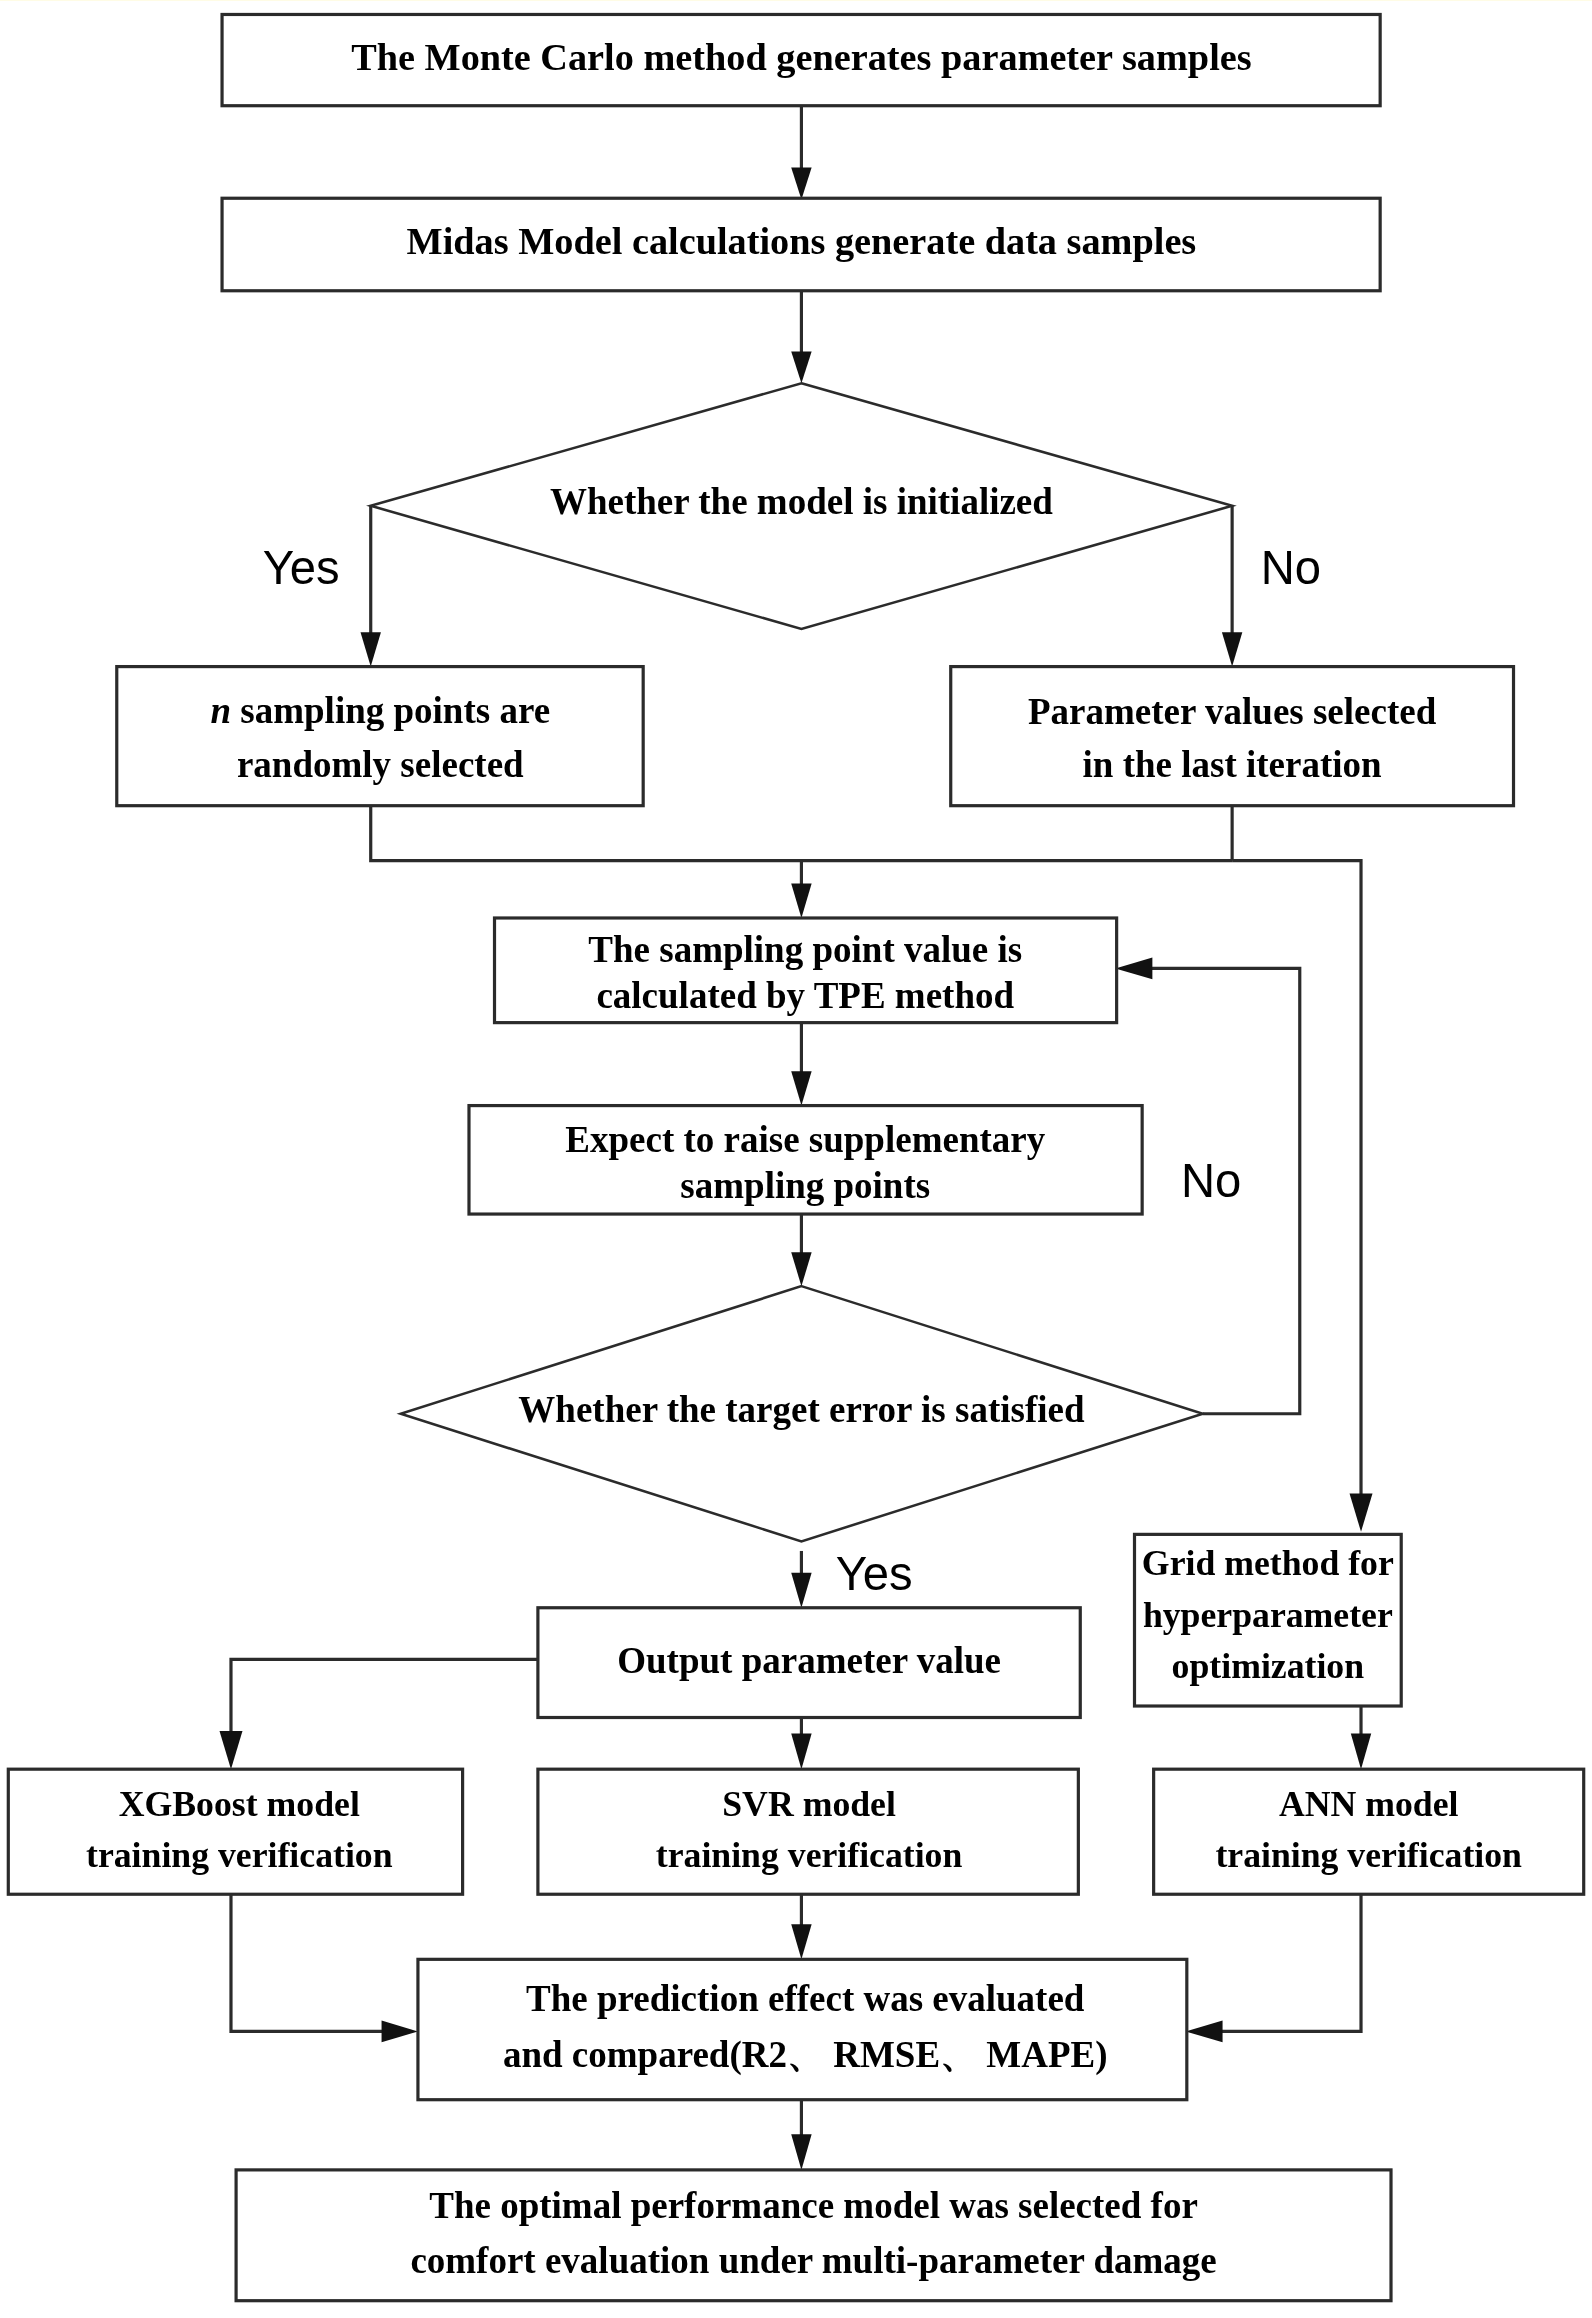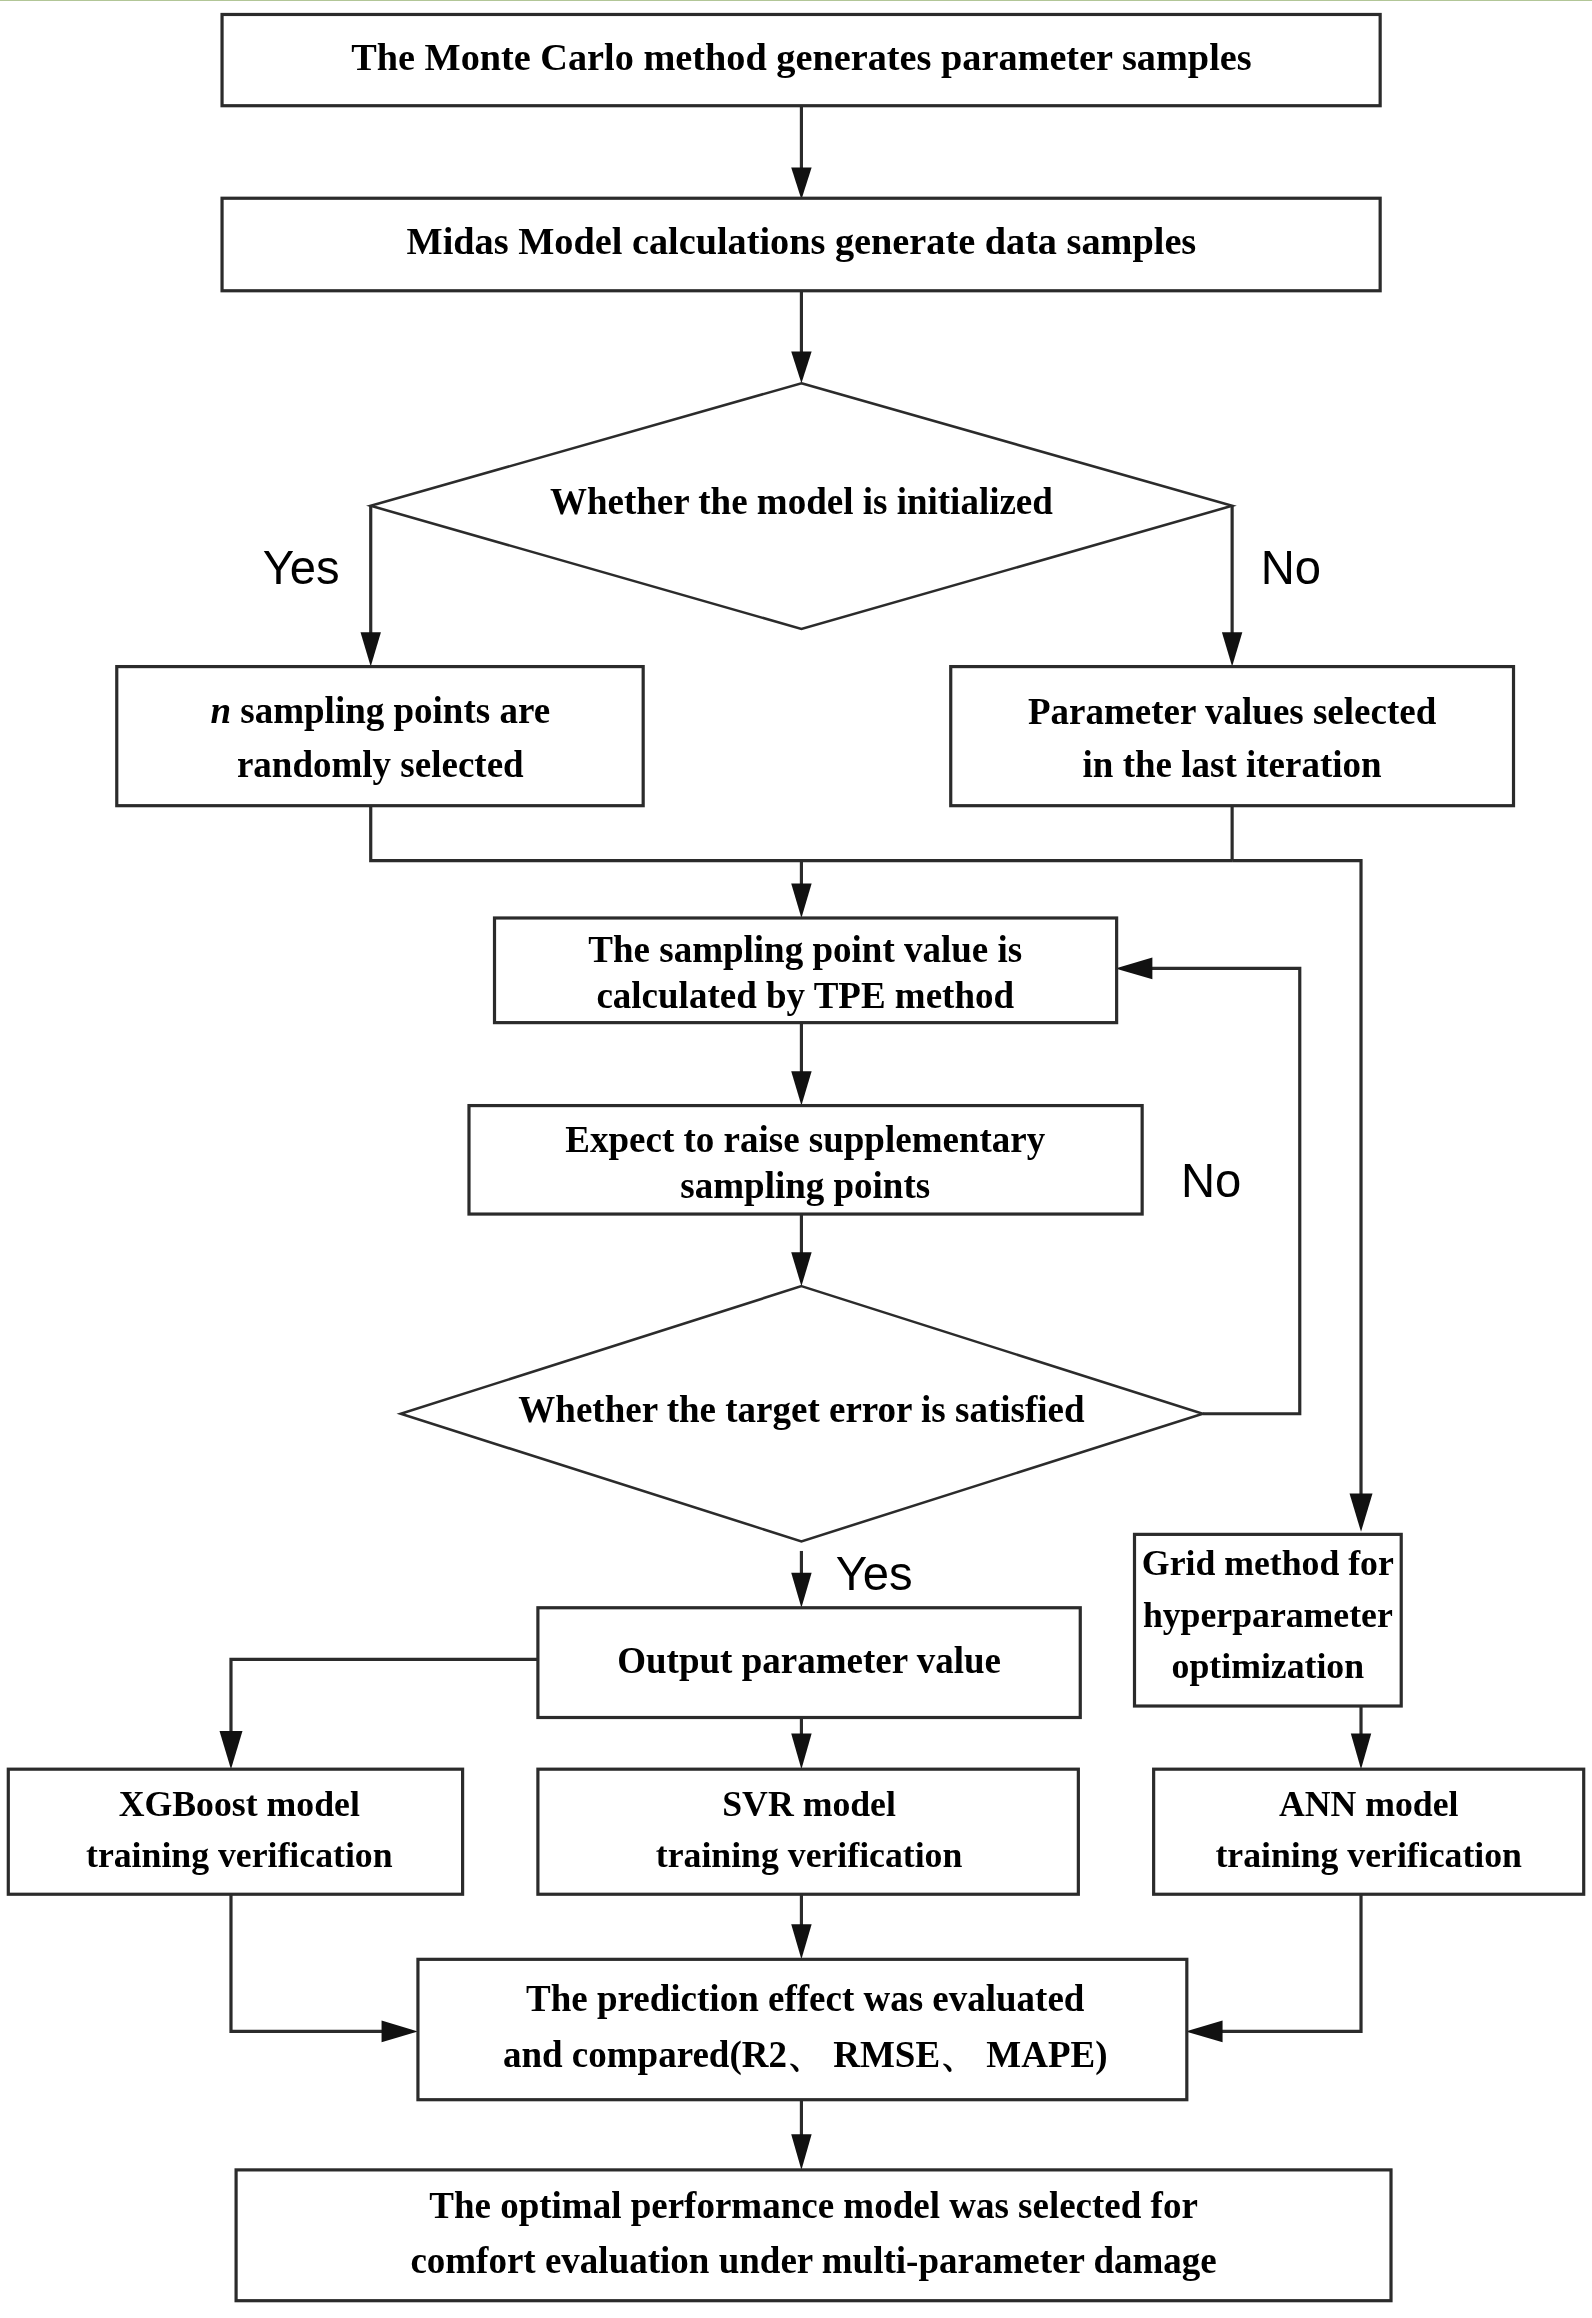--- a/index.html
+++ b/index.html
@@ -1,16 +1,16 @@
 <!DOCTYPE html>
 <html style="font-size:10.2px"><head>
 <meta charset="utf-8">
 <style>
   html,body{margin:0;padding:0;background:#ffffff;}
-  #stage{position:relative;width:1592px;height:2319px;background:#4d7c0f;}
+  #stage{position:relative;width:1592px;height:2319px;background:#fef9c3;}
   svg{display:block;}
   .nodeTxt{
     font-family:"Liberation Serif","DejaVu Serif",serif;
     font-weight:bold;
     fill:#000;
     text-anchor:middle;
     dominant-baseline:middle;
   }
   .edgeLbl{
     font-family:"Liberation Sans","DejaVu Sans",sans-serif;

